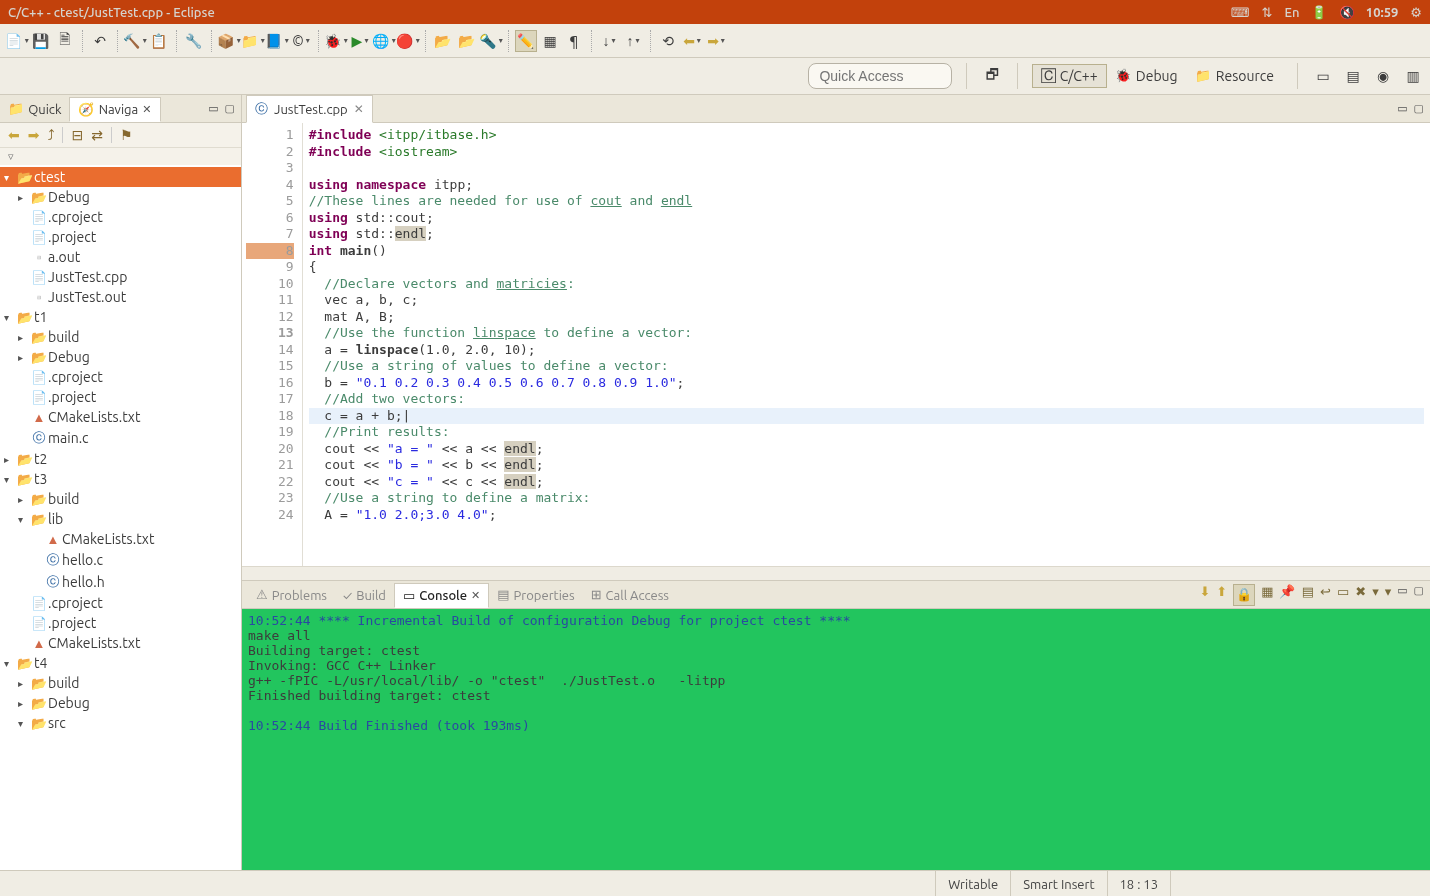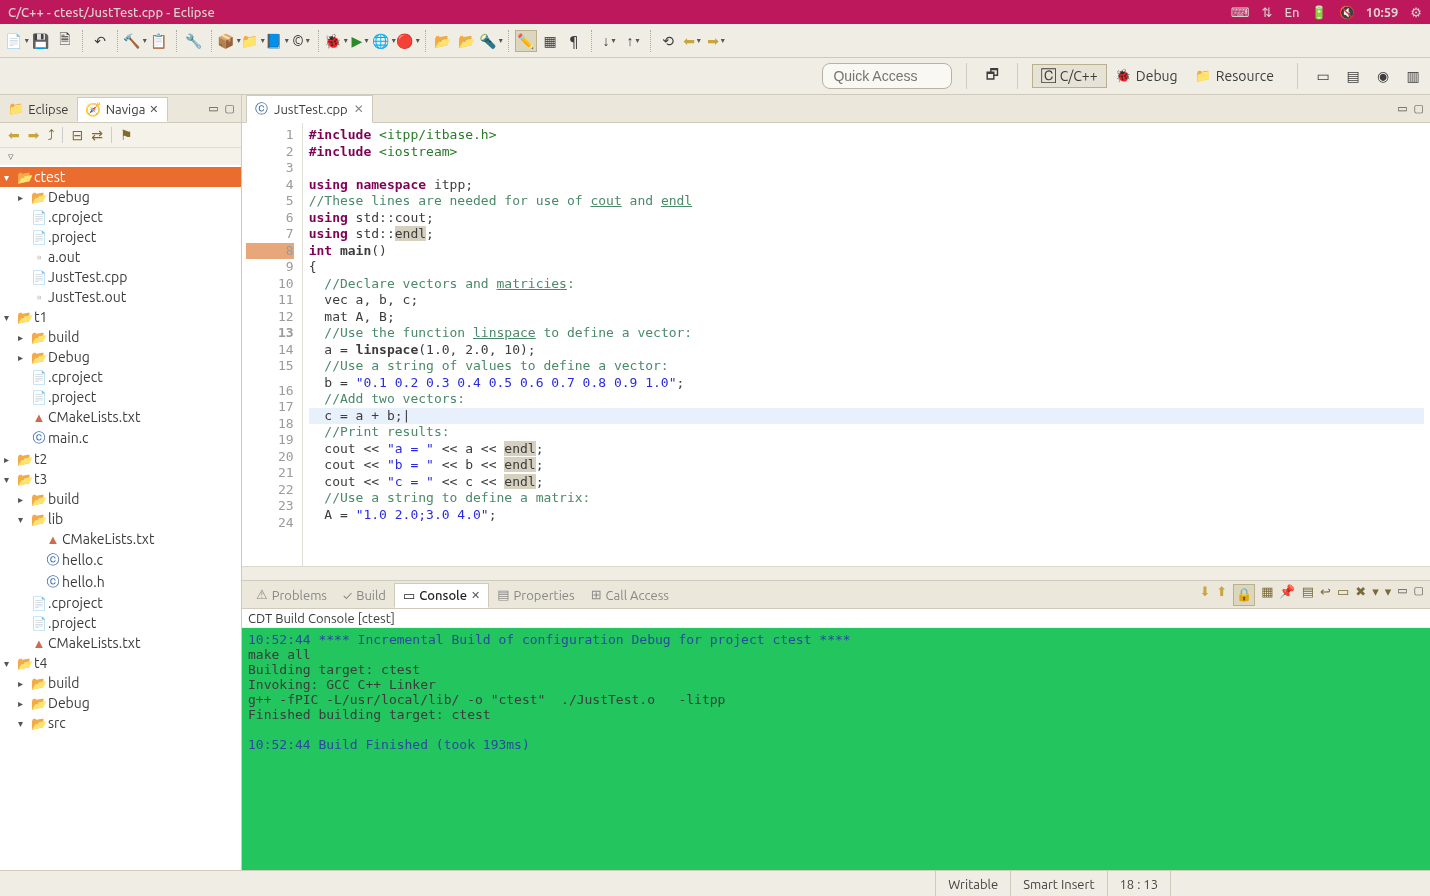--- a/index.html
+++ b/index.html
@@ -8,21 +8,21 @@
   font-size: 13px;
   background: #f0ede4;
   color: #3c3c3c;
   width: 1430px;
   height: 896px;
   overflow: hidden;
   display: flex;
   flex-direction: column;
 }
 .titlebar {
-  background: #be185d;
+  background: #c2410c;
   color: #d6d3ce;
   height: 24px;
   display: flex;
   align-items: center;
   padding: 0 8px;
   font-size: 13px;
   font-weight: 500;
 }
 .titlebar .spacer { flex: 1; }
 .titlebar .sys-icon { margin-left: 12px; color: #d6d3ce; font-size: 13px; }
@@ -54,21 +54,21 @@
   gap: 8px;
   height: 36px;
   justify-content: flex-end;
 }
 .quick-access {
   border: 1px solid #b7b2a5;
   border-radius: 8px;
   padding: 4px 10px;
   background: #faf8f2;
   color: #777;
-  width: 130px;
+  width: 144px;
   font-size: 14px;
 }
 .persp-btn {
   display: inline-flex; align-items: center;
   padding: 3px 8px;
   border: 1px solid transparent;
   gap: 4px;
   font-size: 14px;
   cursor: pointer;
 }
@@ -344,21 +344,21 @@
   <span class="tbtn">◉</span>
   <span class="tbtn">▥</span>
 </div>
 
 <div class="workspace">
 
   <div class="sidebar">
     <div class="view-tabs">
       <div class="view-tab">
         <span>📁</span>
-        <span>Eclipse</span>
+        <span>Quick</span>
       </div>
       <div class="view-tab active">
         <span>🧭</span>
         <span>Naviga</span>
         <span class="mini-ico">✕</span>
       </div>
       <div class="view-controls">
         <span class="mini-ico">▭</span>
         <span class="mini-ico">▢</span>
       </div>
@@ -541,21 +541,21 @@
             <div style="height: 16.5px; line-height: 16.5px;">6</div>
             <div style="height: 16.5px; line-height: 16.5px;">7</div>
             <div style="height: 16.5px; line-height: 16.5px; background: rgb(232, 167, 122);">8</div>
             <div style="height: 16.5px; line-height: 16.5px;">9</div>
             <div style="height: 16.5px; line-height: 16.5px;">10</div>
             <div style="height: 16.5px; line-height: 16.5px;">11</div>
             <div style="height: 16.5px; line-height: 16.5px;">12</div>
             <div style="height: 16.5px; line-height: 16.5px; font-weight: bold;">13</div>
             <div style="height: 16.5px; line-height: 16.5px;">14</div>
             <div style="height: 16.5px; line-height: 16.5px;">15</div>
-            <div style="height: 16.5px; line-height: 16.5px; margin-top: 8px;">16</div>
+            <div style="height: 16.5px; line-height: 16.5px;">16</div>
             <div style="height: 16.5px; line-height: 16.5px;">17</div>
             <div style="height: 16.5px; line-height: 16.5px;">18</div>
             <div style="height: 16.5px; line-height: 16.5px; margin-left: 17px;">19</div>
             <div style="height: 16.5px; line-height: 16.5px;">20</div>
             <div style="height: 16.5px; line-height: 16.5px;">21</div>
             <div style="height: 16.5px; line-height: 16.5px; margin-left: 32px;">22</div>
             <div style="height: 16.5px; line-height: 16.5px;">23</div>
             <div style="height: 16.5px; line-height: 16.5px;">24</div>
           </div>
         <div class="code" id="code"><div class="line"><span class="kw">#include</span> <span class="inc">&lt;itpp/itbase.h&gt;</span></div><div class="line"><span class="kw">#include</span> <span class="inc">&lt;iostream&gt;</span></div><div class="line"></div><div class="line"><span class="kw">using</span> <span class="kw">namespace</span> itpp;</div><div class="line"><span class="cm">//These lines are needed for use of <span class="ul">cout</span> and <span class="ul">endl</span></span></div><div class="line"><span class="kw">using</span> std::cout;</div><div class="line"><span class="kw">using</span> std::<span class="mark">endl</span>;</div><div class="line"><span class="kw">int</span> <span class="fn">main</span>()</div><div class="line">{</div><div class="line">  <span class="cm">//Declare vectors and <span class="ul">matricies</span>:</span></div><div class="line">  vec a, b, c;</div><div class="line">  mat A, B;</div><div class="line">  <span class="cm">//Use the function <span class="ul">linspace</span> to define a vector:</span></div><div class="line">  a = <span class="fn">linspace</span>(1.0, 2.0, 10);</div><div class="line">  <span class="cm">//Use a string of values to define a vector:</span></div><div class="line">  b = <span class="str">"0.1 0.2 0.3 0.4 0.5 0.6 0.7 0.8 0.9 1.0"</span>;</div><div class="line">  <span class="cm">//Add two vectors:</span></div><div class="line hl-line">  c = a + b;|</div><div class="line">  <span class="cm">//Print results:</span></div><div class="line">  cout &lt;&lt; <span class="str">"a = "</span> &lt;&lt; a &lt;&lt; <span class="mark">endl</span>;</div><div class="line">  cout &lt;&lt; <span class="str">"b = "</span> &lt;&lt; b &lt;&lt; <span class="mark">endl</span>;</div><div class="line">  cout &lt;&lt; <span class="str">"c = "</span> &lt;&lt; c &lt;&lt; <span class="mark">endl</span>;</div><div class="line">  <span class="cm">//Use a string to define a matrix:</span></div><div class="line">  A = <span class="str">"1.0 2.0;3.0 4.0"</span>;</div></div>
@@ -596,21 +596,20 @@
           <span class="ico">▤</span>
           <span class="ico">↩</span>
           <span class="ico">▭</span>
           <span class="ico">✖</span>
           <span class="ico">▾</span>
           <span class="ico">▾</span>
           <span class="mini-ico">▭</span>
           <span class="mini-ico">▢</span>
         </div>
       </div>
-      <div class="console-head">CDT Build Console [ctest]</div>
       <div class="console-body" id="console"><div class="blue">10:52:44 **** Incremental Build of configuration Debug for project ctest ****</div><div class="">make all</div><div class="">Building target: ctest</div><div class="">Invoking: GCC C++ Linker</div><div class="">g++ -fPIC -L/usr/local/lib/ -o "ctest"  ./JustTest.o   -litpp</div><div class="">Finished building target: ctest</div><div class=""> </div><div class=""></div><div class="blue">10:52:44 Build Finished (took 193ms)</div></div>
     </div>
   </div>
 </div>
 
 <div class="statusbar">
   <div class="flex"></div>
   <div class="cell">Writable</div>
   <div class="cell">Smart Insert</div>
   <div class="cell">18 : 13</div>

